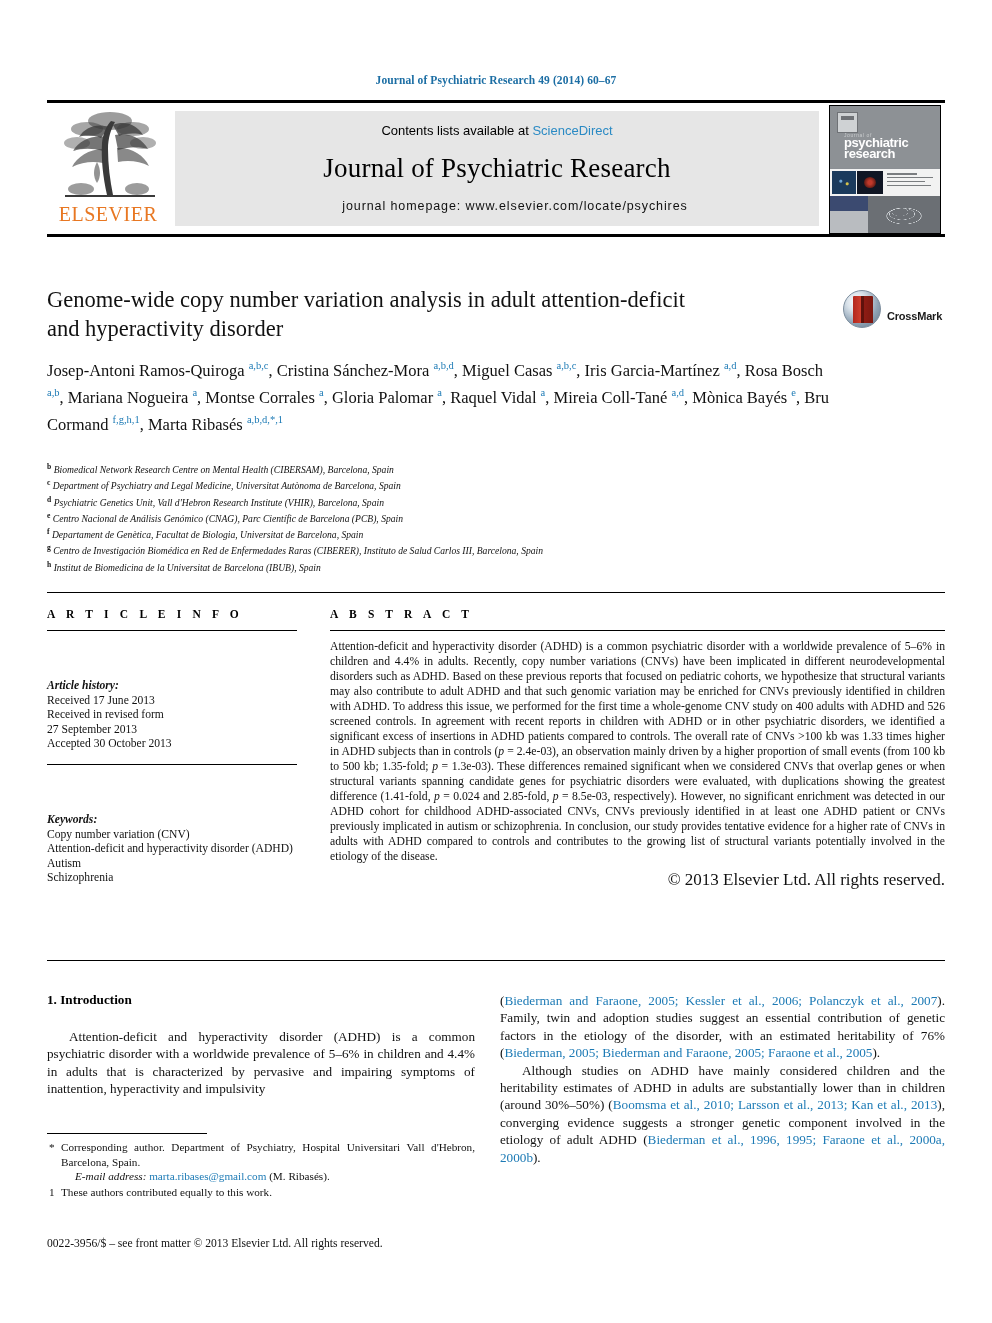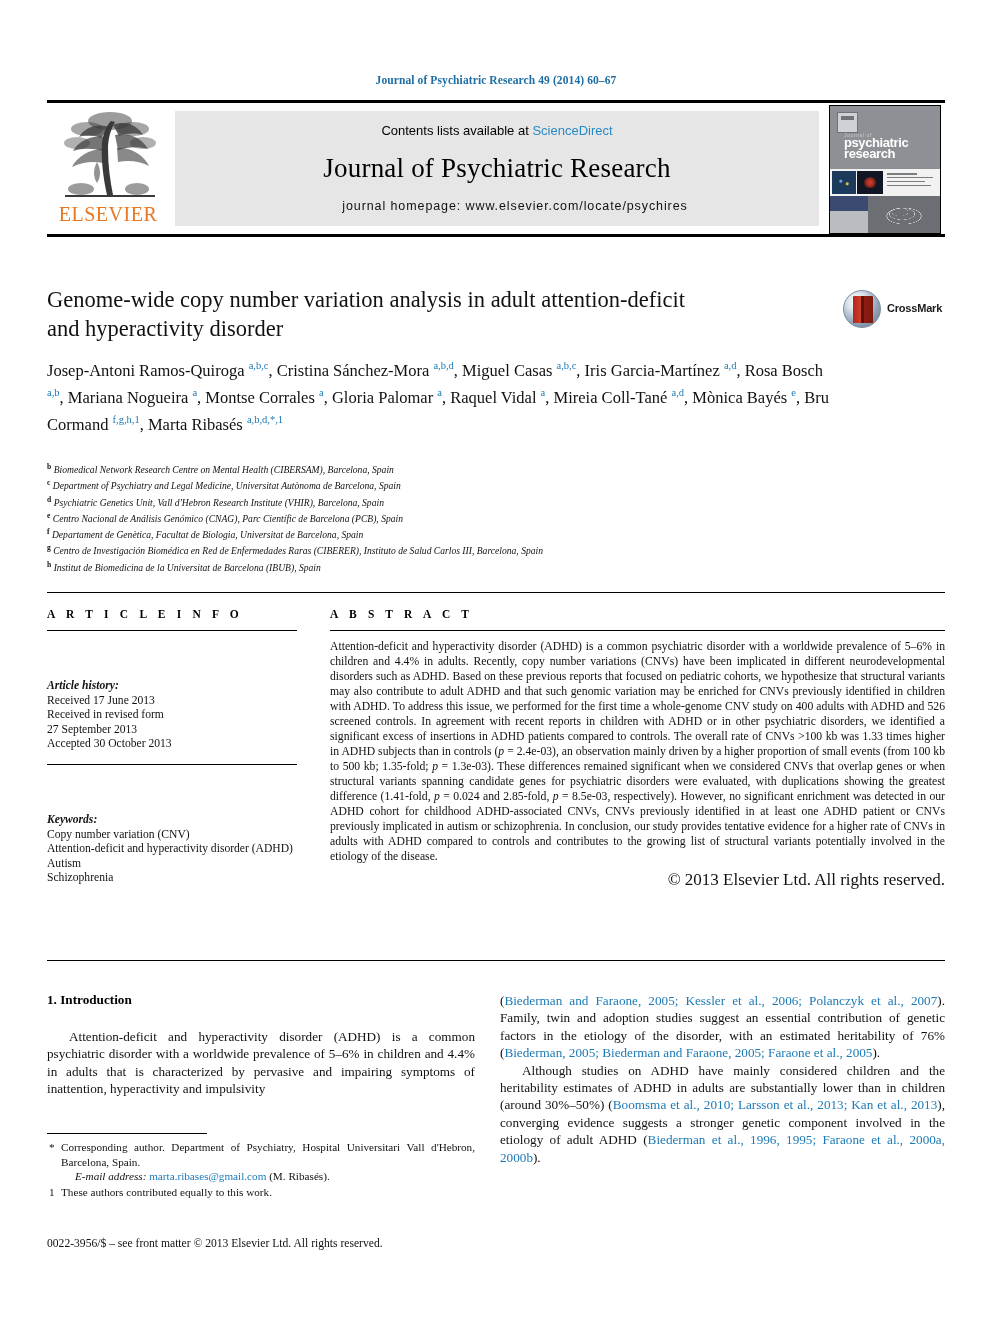--- a/index.html
+++ b/index.html
@@ -171,21 +171,21 @@
     position: absolute; left: 9px; top: 5px;
     width: 20px; height: 27px;
     background: linear-gradient(to right, #b2281e 0%, #d4412f 45%, #8e1c14 55%, #7c1810 100%);
     border-radius: 1px 1px 0 0;
   }
   .cm-book:after {
     content:""; position:absolute; left:8px; top:0; width:3px; height:27px;
     background:#5e120c;
   }
   .cm-label {
-    position: absolute; left: 44px; top: 12px;
+    position: absolute; left: 44px; top: 20px;
     font-family: "Liberation Sans", sans-serif;
     font-size: 11px; font-weight: bold; color: #1a1a1a;
     letter-spacing: -0.2px;
   }
 
   
   .authors {
     position: absolute;
     left: 47px; top: 355px;
     width: 790px;

